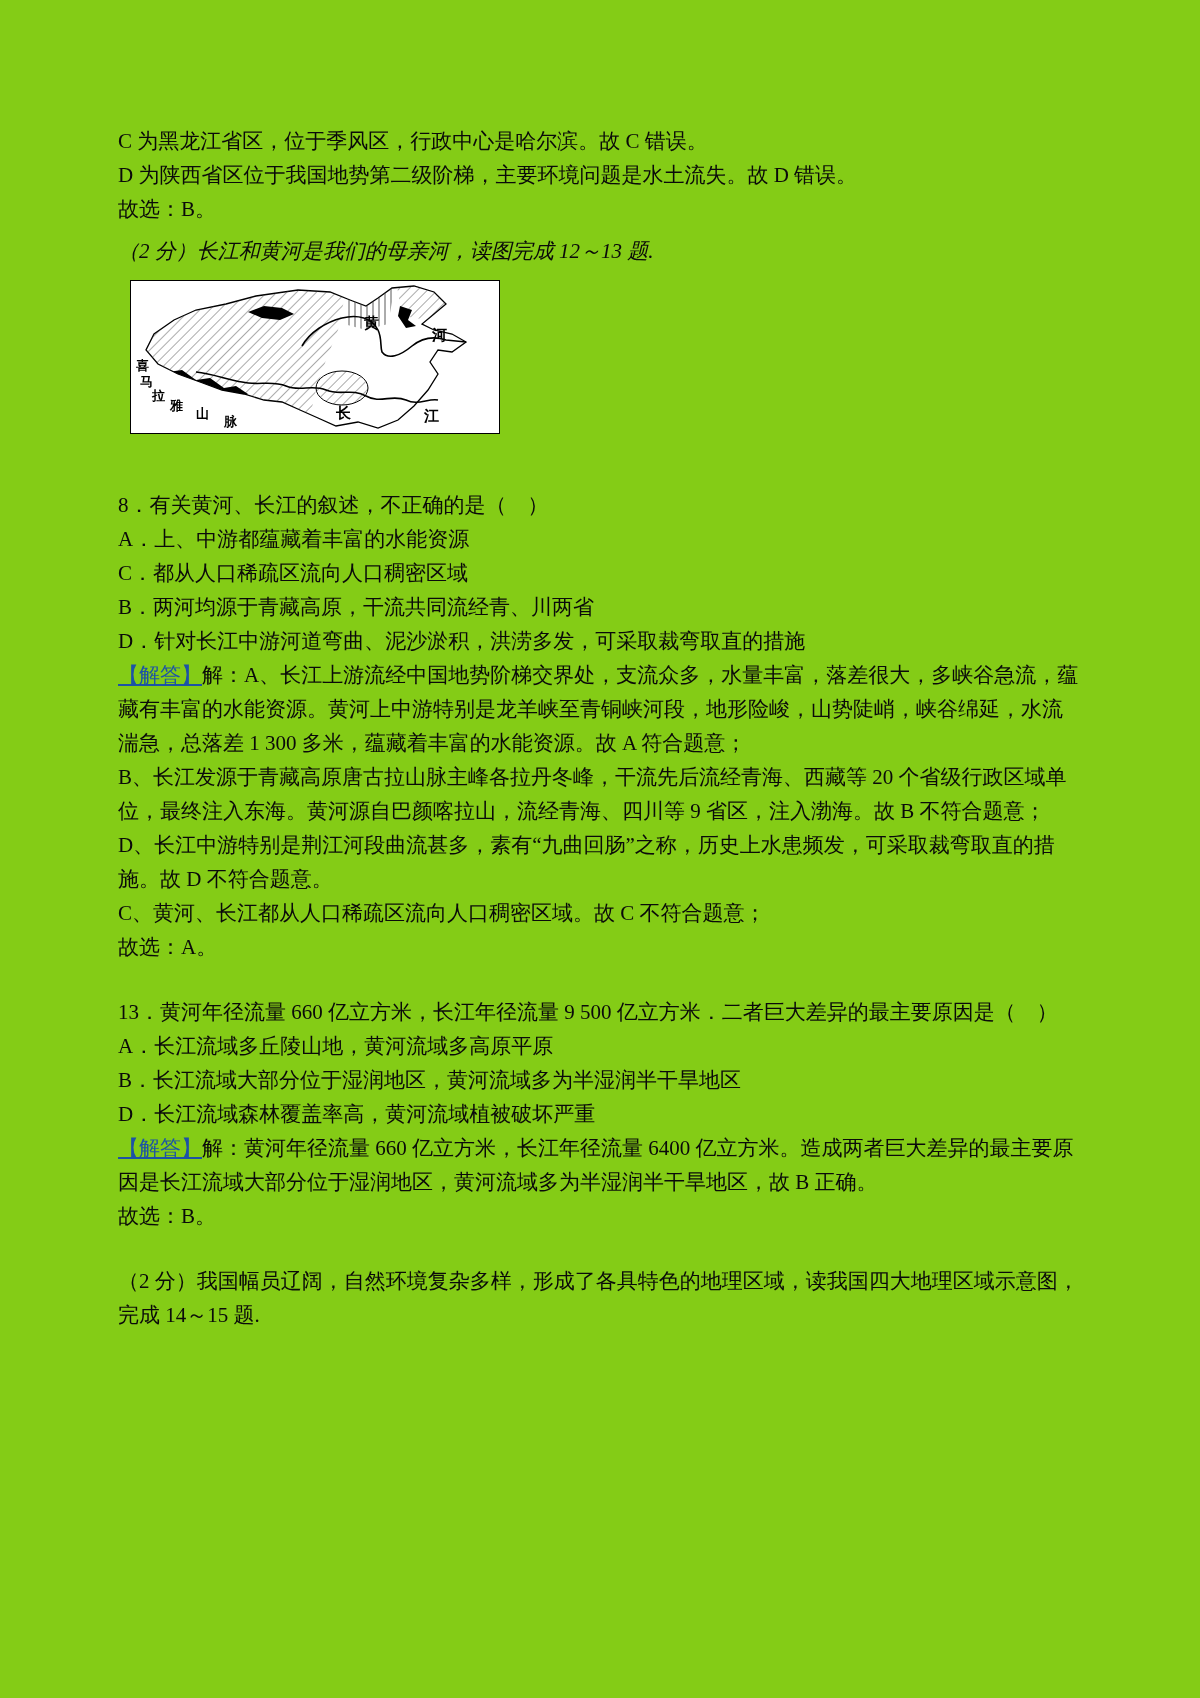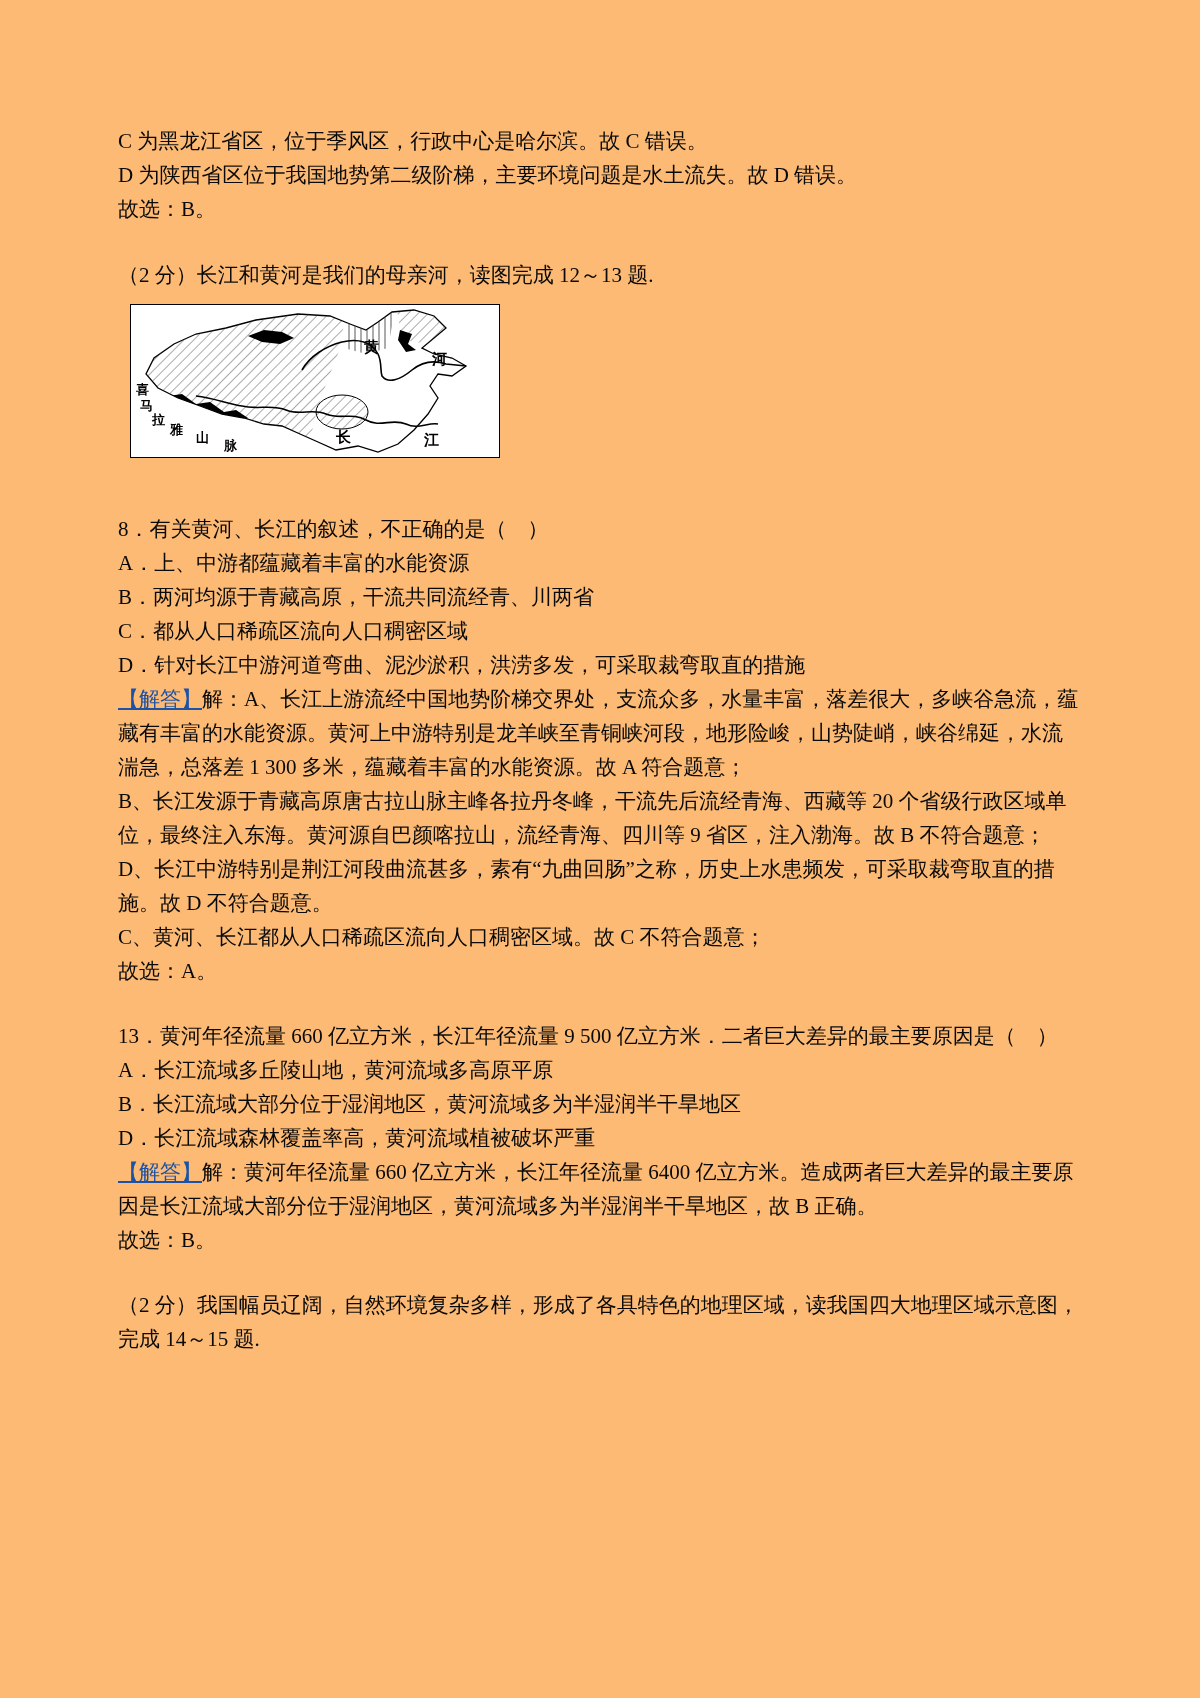--- a/index.html
+++ b/index.html
@@ -6,24 +6,24 @@
   .page {
     position:relative;
     width:1200px;
     min-height:1698px;
     box-sizing:border-box;
     padding:124px 120px 60px 118px;
     font-family:"Liberation Serif","DejaVu Serif",serif;
     font-size:21px;
     line-height:34px;
     color:#0a0a0a;
-    background:#fdba74;
+    background:#84cc16;
   }
   p { margin:0; }
-  .mt-lg { margin-top:32px; }
+  .mt-lg { margin-top:8px;font-style:italic; }
   .mt-md { margin-top:31px; }
   .map-wrap { margin:12px 0 44px 12px; width:372px; }
   .answer-tag { color:#1c53a6;text-decoration:underline; }
   svg text {
     font-family:"Liberation Serif","DejaVu Serif",serif;
     fill:#000;
   }
   .map-label-sm { font-size:13px; font-weight:bold; }
   .map-label { font-size:15px; font-weight:bold; }
 </style>
@@ -81,22 +81,22 @@
       <text x="234" y="48" class="map-label">黄</text>
       <text x="302" y="60" class="map-label">河</text>
 
       <text x="206" y="138" class="map-label">长</text>
       <text x="294" y="141" class="map-label">江</text>
     </svg>
   </div>
 
   <p>8．有关黄河、长江的叙述，不正确的是（　）</p>
   <p>A．上、中游都蕴藏着丰富的水能资源</p>
+  <p>C．都从人口稀疏区流向人口稠密区域</p>
   <p>B．两河均源于青藏高原，干流共同流经青、川两省</p>
-  <p>C．都从人口稀疏区流向人口稠密区域</p>
   <p>D．针对长江中游河道弯曲、泥沙淤积，洪涝多发，可采取裁弯取直的措施</p>
 
   <p><span class="answer-tag">【解答】</span><span>解：A、长江上游流经中国地势阶梯交界处，支流众多，水量丰富，落差很大，多峡谷急流，蕴藏有丰富的水能资源。黄河上中游特别是龙羊峡至青铜峡河段，地形险峻，山势陡峭，峡谷绵延，水流湍急，总落差 1 300 多米，蕴藏着丰富的水能资源。故 A 符合题意；</span></p>
   <p>B、长江发源于青藏高原唐古拉山脉主峰各拉丹冬峰，干流先后流经青海、西藏等 20 个省级行政区域单位，最终注入东海。黄河源自巴颜喀拉山，流经青海、四川等 9 省区，注入渤海。故 B 不符合题意；</p>
   <p>D、长江中游特别是荆江河段曲流甚多，素有“九曲回肠”之称，历史上水患频发，可采取裁弯取直的措施。故 D 不符合题意。</p>
   <p>C、黄河、长江都从人口稀疏区流向人口稠密区域。故 C 不符合题意；</p>
   <p>故选：A。</p>
 
   <p class="mt-md">13．黄河年径流量 660 亿立方米，长江年径流量 9 500 亿立方米．二者巨大差异的最主要原因是（　）</p>
   <p>A．长江流域多丘陵山地，黄河流域多高原平原</p>

